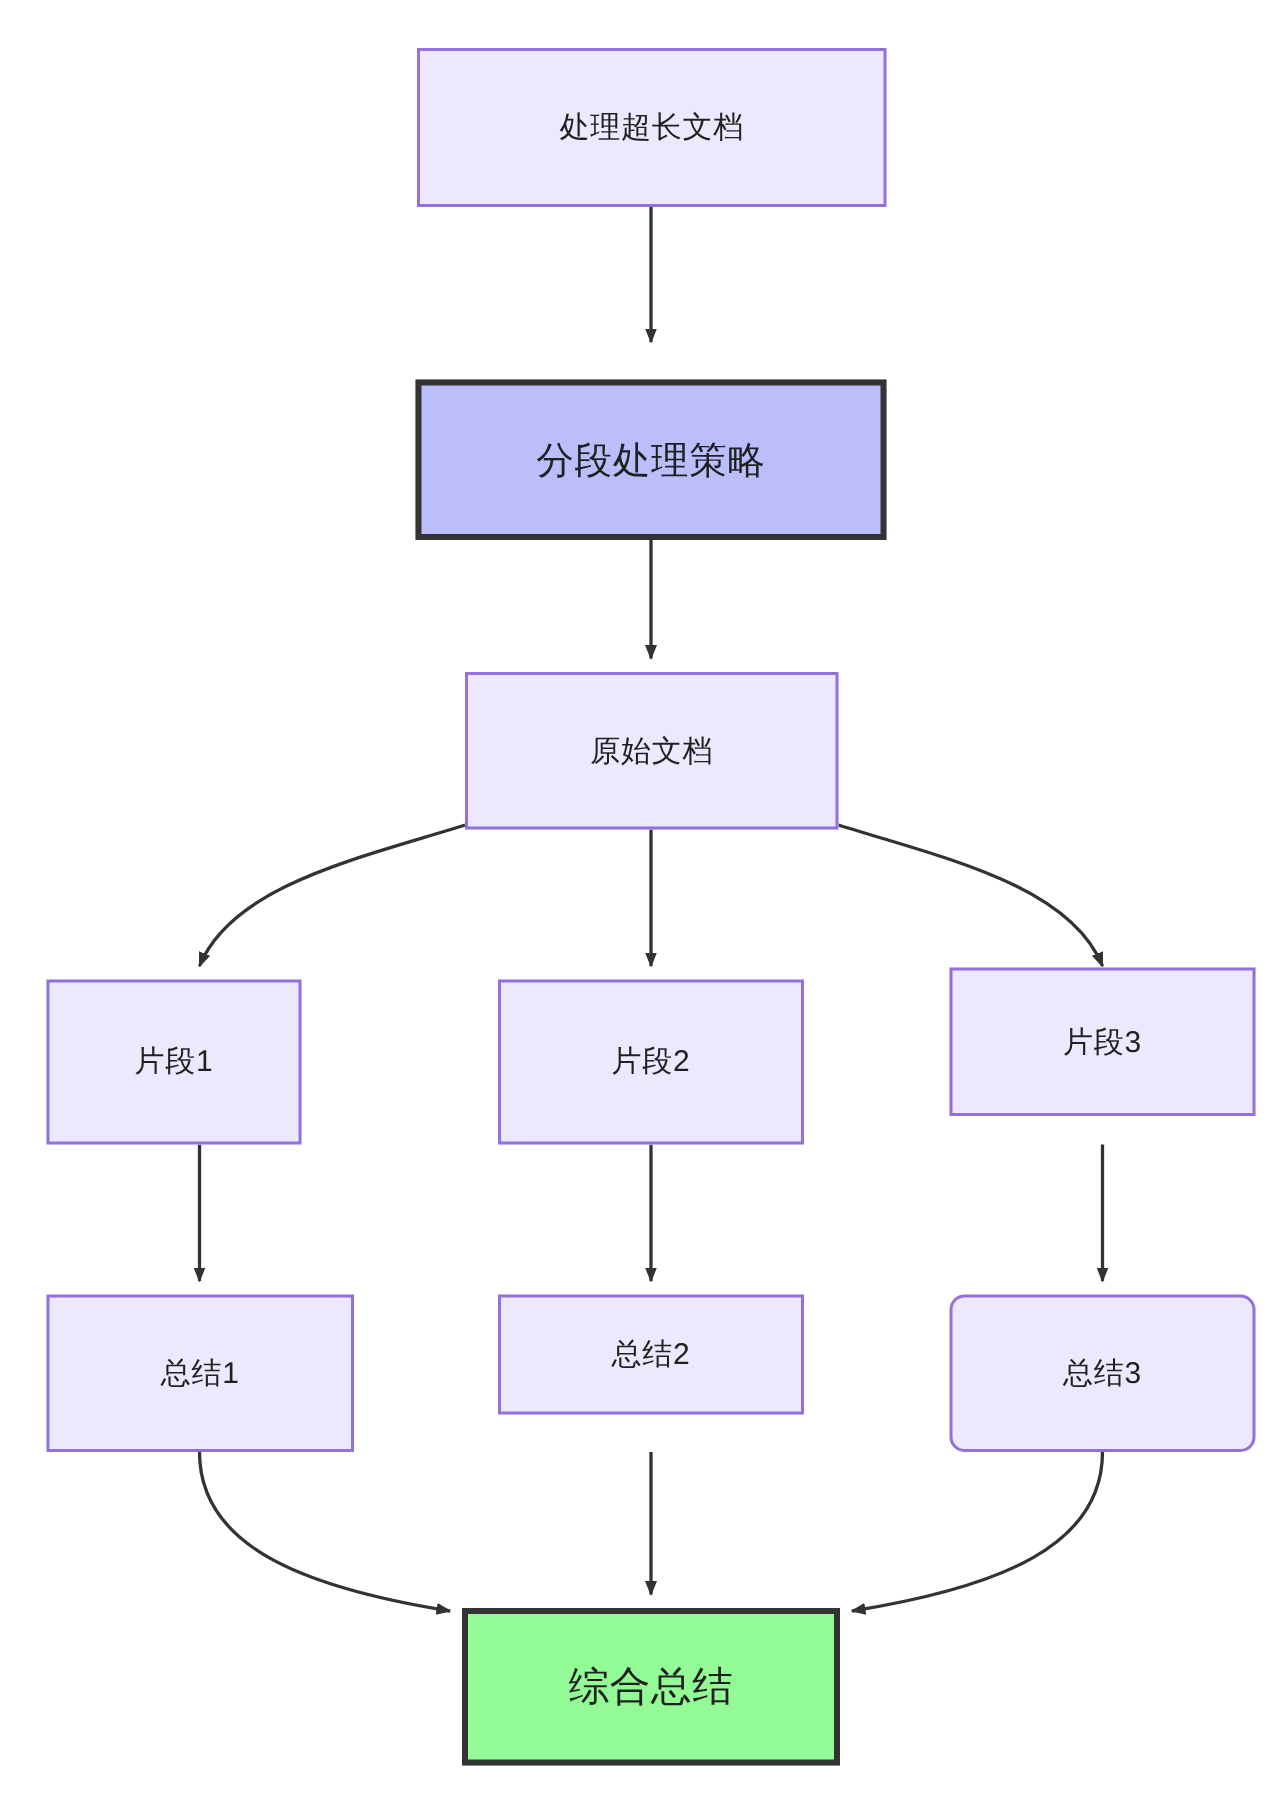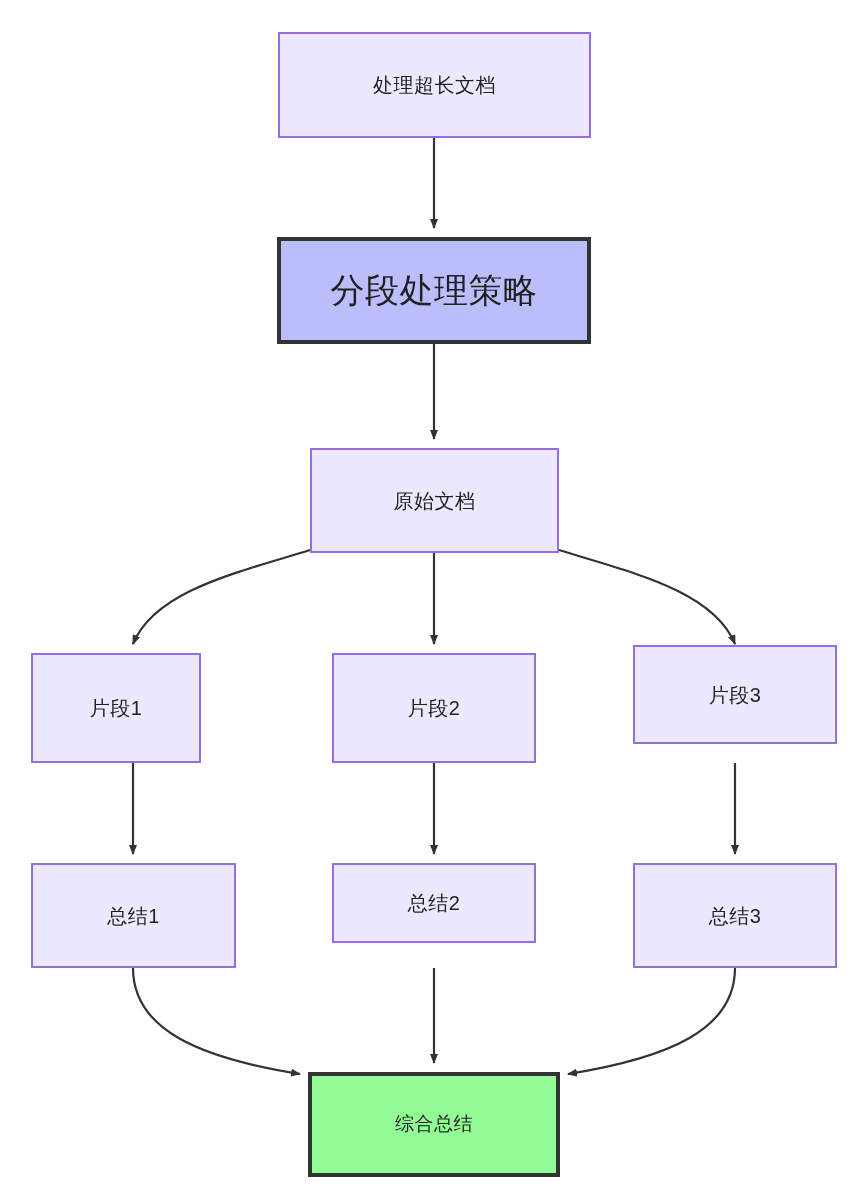--- a/index.html
+++ b/index.html
@@ -39,26 +39,27 @@
     white-space: nowrap;
   }
   .node-light {
     background: #ece8fd;
     border: 2px solid #9370db;
     font-size: 20px;
   }
   .node-accent {
     background: #bcbdfb;
     border: 4px solid #333333;
-    font-size: 34px;
+    font-size: 25px;
+    margin-top: 16px;
   }
   .node-success {
     background: #92fb95;
     border: 4px solid #333333;
-    font-size: 19px;
+    font-size: 27px;
   }
   .node-label {
     display: block;
   }
 </style>
 </head>
 <body>
 
 <div id="canvas">
 
@@ -115,21 +116,21 @@
   </div>
 
   <div class="node node-light" style="left:31px; top:863px; width:205px; height:105px;justify-content:center;">
     <span class="node-label">总结1</span>
   </div>
 
   <div class="node node-light" style="left:332px; top:863px; width:204px; height:80px;">
     <span class="node-label">总结2</span>
   </div>
 
-  <div class="node node-light" style="left:633px; top:863px; width:204px; height:105px;">
+  <div class="node node-light" style="left:633px; top:863px; width:204px; height:105px;border-radius:10px;">
     <span class="node-label">总结3</span>
   </div>
 
   <div class="node node-success" style="left:308px; top:1072px; width:252px; height:105px;">
     <span class="node-label">综合总结</span>
   </div>
 
 </div>
 
 </body></html>

